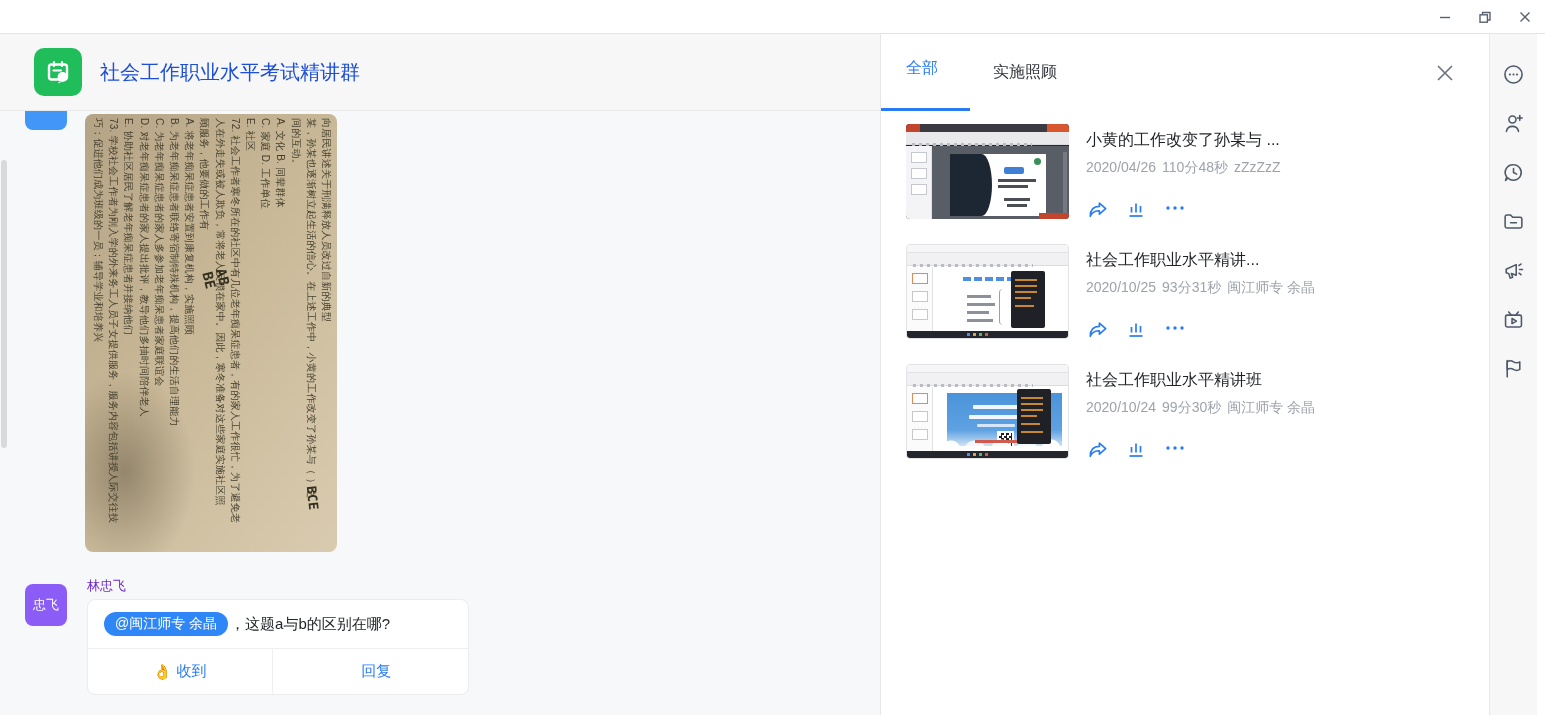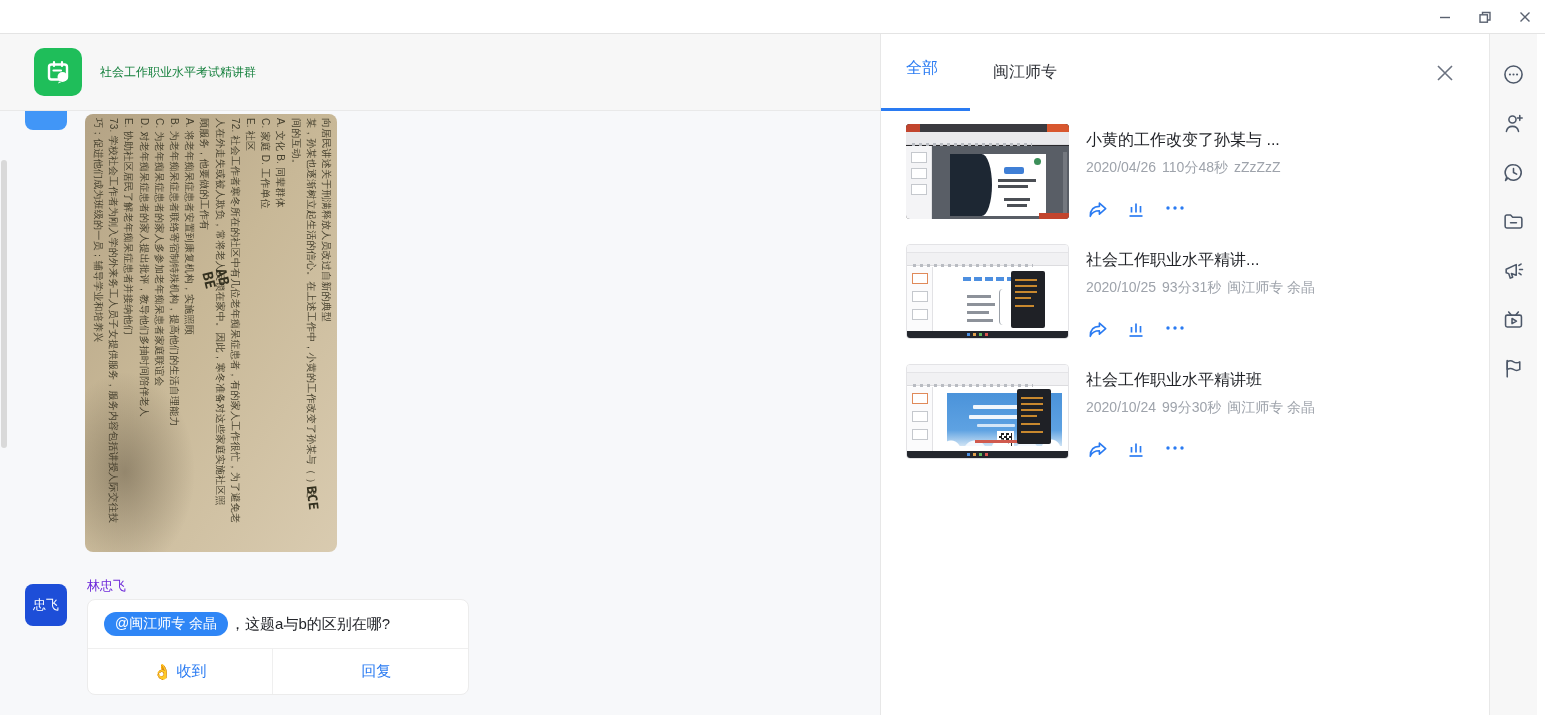--- a/index.html
+++ b/index.html
@@ -14,42 +14,42 @@
 
   
   .app { display:flex; height:682px; border-top:1px solid #e4e4e4; }
 
   
   .chat-pane { width:880px; display:flex; flex-direction:column; position:relative; }
   .chat-header { height:77px; background:#f7f7f7; border-bottom:1px solid #e9e9e9;
     display:flex; align-items:center; padding-left:34px; flex:none; }
   .group-icon { width:48px; height:48px; border-radius:10px; background:#1fbe5a;
     display:flex; align-items:center; justify-content:center; flex:none; }
-  .chat-title { margin-left:18px; font-size:12px; color:#15803d; }
+  .chat-title { margin-left:18px; font-size:20px; color:#1d4ed8; }
   .chat-body { flex:1; background:#f7f8fa; position:relative; overflow:hidden; }
 
   .partial-avatar { position:absolute; left:25px; top:-14px; width:42px; height:33px;
     background:#4196f7; border-radius:8px; }
 
   
   .photo-msg { position:absolute; left:85px; top:3px; width:252px; height:438px;
     border-radius:8px; overflow:hidden; background:linear-gradient(125deg,#b4a385 0%,#c8b897 45%,#d9cbb0 100%); cursor:pointer; }
   .photo-msg::after { content:""; position:absolute; left:-30px; bottom:-20px; width:140px; height:200px;
     background:radial-gradient(closest-side,rgba(60,50,35,.38),rgba(60,50,35,0)); }
   .photo-text { position:absolute; left:-89px; top:96px; width:430px; height:246px;
     transform:rotate(90deg); font-size:10px; line-height:15.2px; color:#46412f;
     white-space:pre-line; letter-spacing:.2px; }
   .hand { position:absolute; font-size:14px; font-weight:bold; color:#33301f;
     font-family:"DejaVu Sans Mono",monospace; white-space:pre; }
   .hand-1 { left:152px; top:104px; transform:rotate(-14deg); line-height:14px; }
   .hand-2 { left:368px; top:14px; transform:rotate(-6deg); font-size:13px; }
 
   
   .msg2-avatar { position:absolute; left:25px; top:473px; width:42px; height:42px; border-radius:8px;
-    background:#1d4ed8; color:#fff; font-size:13px; display:flex; align-items:center; justify-content:center; cursor:pointer; }
+    background:#8b5cf6; color:#fff; font-size:13px; display:flex; align-items:center; justify-content:center; cursor:pointer; }
   .msg2-name { position:absolute; left:87px; top:466px; font-size:13px; color:#6d28d9; }
   .msg2-bubble { position:absolute; left:87px; top:488px; width:382px; background:#fff;
     border:1px solid #ececec; border-radius:8px; overflow:hidden; }
   .msg2-line { display:flex; align-items:center; padding:12px 16px; font-size:15px; color:#23252a; }
   .mention-pill { background:#2f86f6; color:#fff; font-size:14px; padding:3px 11px;
     border-radius:14px; margin-right:2px; cursor:pointer; white-space:nowrap; }
   .msg2-actions { display:flex; border-top:1px solid #efefef; height:46px; align-items:stretch; }
   .msg2-action { flex:1; display:flex; align-items:center; justify-content:center; gap:5px;
     font-size:15px; color:#2a7bf2; cursor:pointer; }
   .msg2-action + .msg2-action { border-left:1px solid #efefef;padding-left:12px; }
@@ -236,21 +236,21 @@
       </div>
     </div>
 
     <div class="replay-pane">
       <div class="replay-header">
         <div class="tab tab-all active">
           <span>全部</span>
           <i class="tab-underline"></i>
         </div>
         <div class="tab tab-mine">
-          <span>闽江师专</span>
+          <span>实施照顾</span>
         </div>
         <div class="panel-close">
           <svg width="22" height="22" viewBox="0 0 22 22">
               <path d="M4 4 L18 18 M18 4 L4 18"></path>
             </svg>
         </div>
       </div>
 
 
       <div class="video-list">

